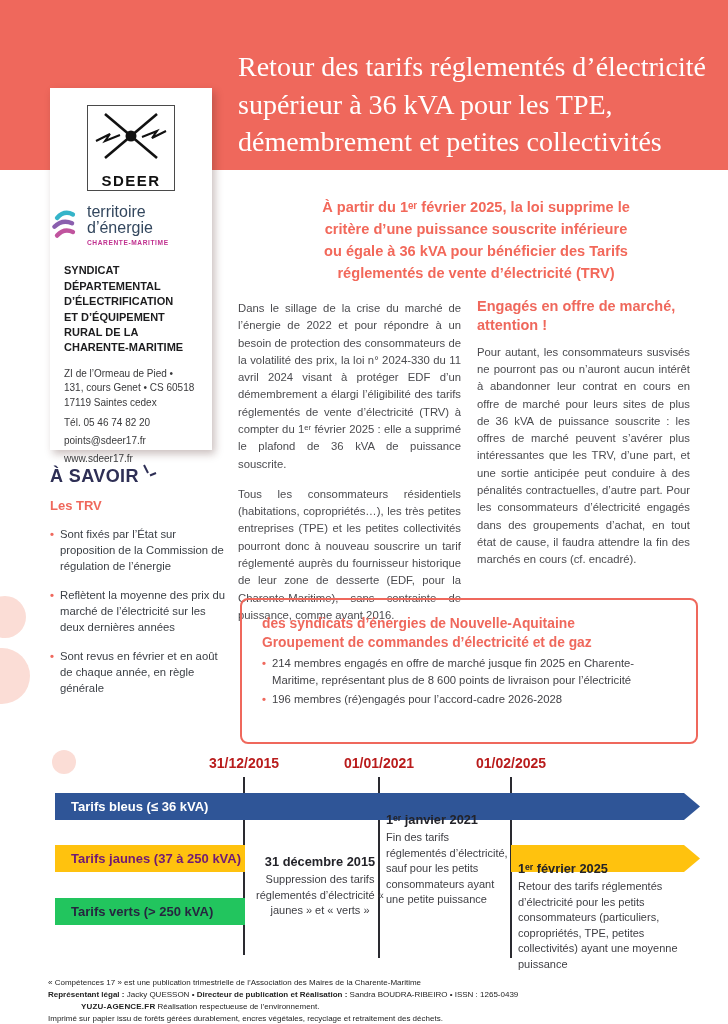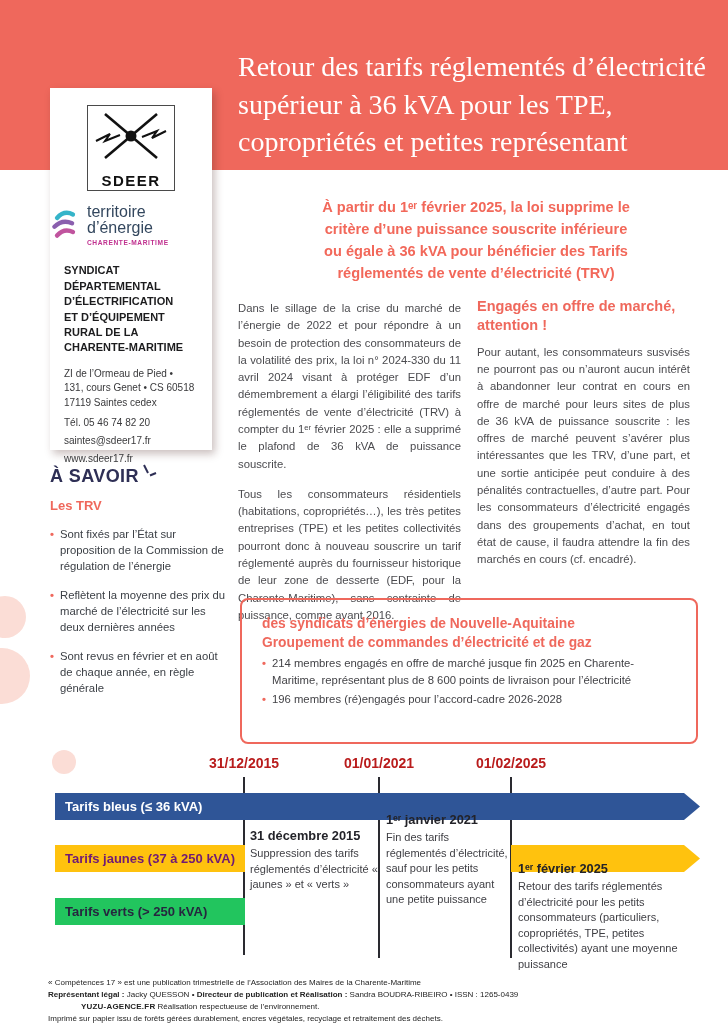--- a/index.html
+++ b/index.html
@@ -63,50 +63,50 @@
     line-height:1.46; margin-top:3px; }
 
   .tl-date { position:absolute; top:755px; transform:translateX(-50%);
     font-size:14px; font-weight:bold; color:#b91c1c; white-space:nowrap; }
   .vline { position:absolute; width:2px; background:#2a2a30; top:777px; z-index:1; }
   .vl1 { left:243px; height:178px; }
   .vl2 { left:378px; height:181px; }
   .vl3 { left:510px; height:181px; }
 
   .bar { position:absolute; height:27px; z-index:2; }
-  .bar-label { font-size:13px; font-weight:bold; line-height:27px; padding-left:10px; white-space:nowrap; }
+  .bar-label { font-size:13px; font-weight:bold; line-height:27px; padding-left:16px; white-space:nowrap; }
   .arrowed { clip-path:polygon(0 0, calc(100% - 16px) 0, 100% 50%, calc(100% - 16px) 100%, 0 100%); }
   .bar-blue { left:55px; top:793px; width:645px; background:#2f5597; color:#fff; }
   .bar-yellow-left { left:55px; top:845px; width:190px; background:#ffc20e; color:#701a75; }
   .bar-yellow-right { left:511px; top:845px; width:189px; background:#ffc20e; }
   .bar-green { left:55px; top:898px; width:190px; background:#22c55e; color:#26263f; }
 
   .event { position:absolute; z-index:3; }
   .event-title { font-weight:bold; font-size:12.8px; color:#232329; }
   .event-text { margin-top:3px; font-size:11px; color:#3e3e43; line-height:1.42; }
-  .ev1 { left:250px; top:828px; width:140px; }
+  .ev1 { left:250px; top:854px; width:140px;text-align:center; }
   .ev2 { left:386px; top:812px; width:126px; }
   .ev3 { left:518px; top:861px; width:184px; }
 
   .footer { position:absolute; left:48px; top:977px; width:662px; font-size:8px;
     color:#242424; line-height:1.5; }
   .footer .b { font-weight:bold; }
   .agency { font-weight:bold; letter-spacing:0.2px;margin-left:33px; }
 </style>
 </head>
 <body>
 
 <div class="page">
 
   <div class="band"></div>
 
   <div class="title">
     <span style="display:block">Retour des tarifs réglementés d’électricité</span>
     <span style="display:block">supérieur à 36 kVA pour les TPE,</span>
-    <span style="display:block">copropriétés et petites représentant</span>
+    <span style="display:block">démembrement et petites collectivités</span>
   </div>
 
   <div class="logo-card">
     <div class="sdeer-box">
       <svg width="72" height="56" viewBox="0 0 72 52">
         <line x1="10" y1="2" x2="62" y2="46" stroke="#111" stroke-width="2.6"></line>
         <line x1="62" y1="2" x2="10" y2="46" stroke="#111" stroke-width="2.6"></line>
         <polyline points="1,29 15,22 10,29 25,23" fill="none" stroke="#111" stroke-width="2"></polyline>
         <polyline points="71,19 57,26 62,19 47,25" fill="none" stroke="#111" stroke-width="2"></polyline>
         <circle cx="36" cy="24" r="5.5" fill="#111"></circle>
@@ -132,21 +132,21 @@
       <span class="org-line">ET D’ÉQUIPEMENT</span>
       <span class="org-line">RURAL DE LA</span>
       <span class="org-line">CHARENTE-MARITIME</span>
     </div>
     <div class="addr">
       <span class="addr-line">ZI de l’Ormeau de Pied •</span>
       <span class="addr-line">131, cours Genet • CS 60518</span>
       <span class="addr-line">17119 Saintes cedex</span>
     </div>
     <div class="contact">Tél. 05 46 74 82 20</div>
-    <div class="contact">saintes@sdeer17.fr</div>
+    <div class="contact">points@sdeer17.fr</div>
     <div class="contact">www.sdeer17.fr</div>
   </div>
 
   <div class="asavoir">
     <div class="asavoir-heading">
       <span>À SAVOIR</span>
       <svg width="16" height="13" viewBox="0 0 16 13">
         <line x1="3" y1="1" x2="7" y2="9" stroke="#2e2f55" stroke-width="2"></line>
         <line x1="9" y1="11.5" x2="15" y2="9" stroke="#2e2f55" stroke-width="2"></line>
       </svg>

